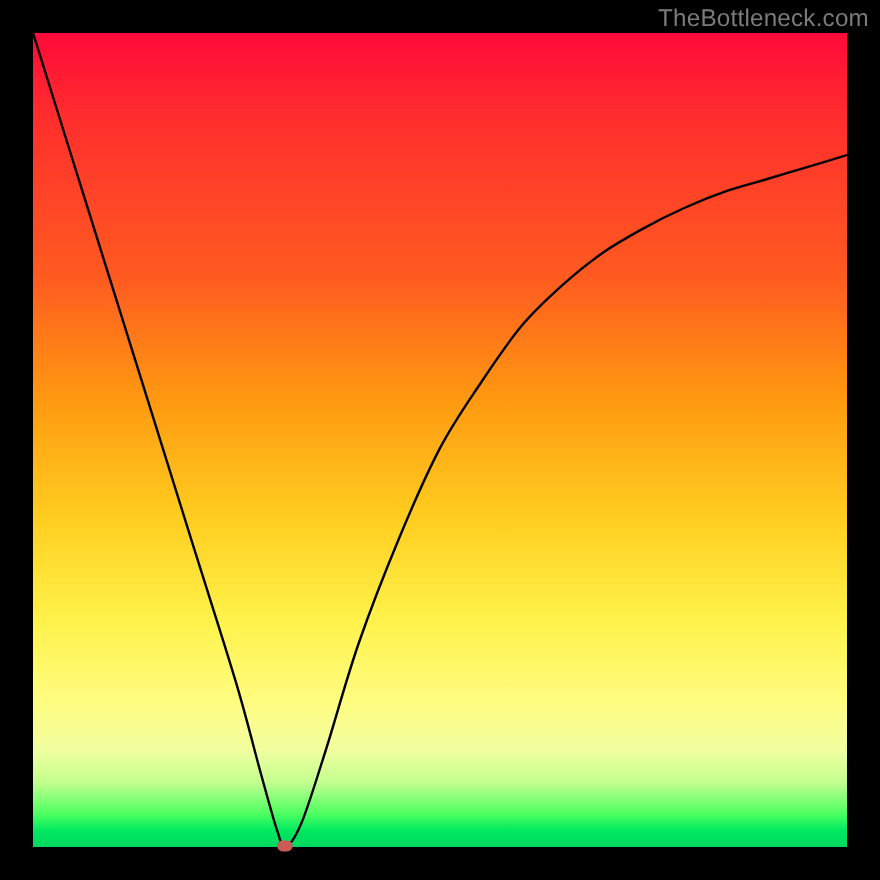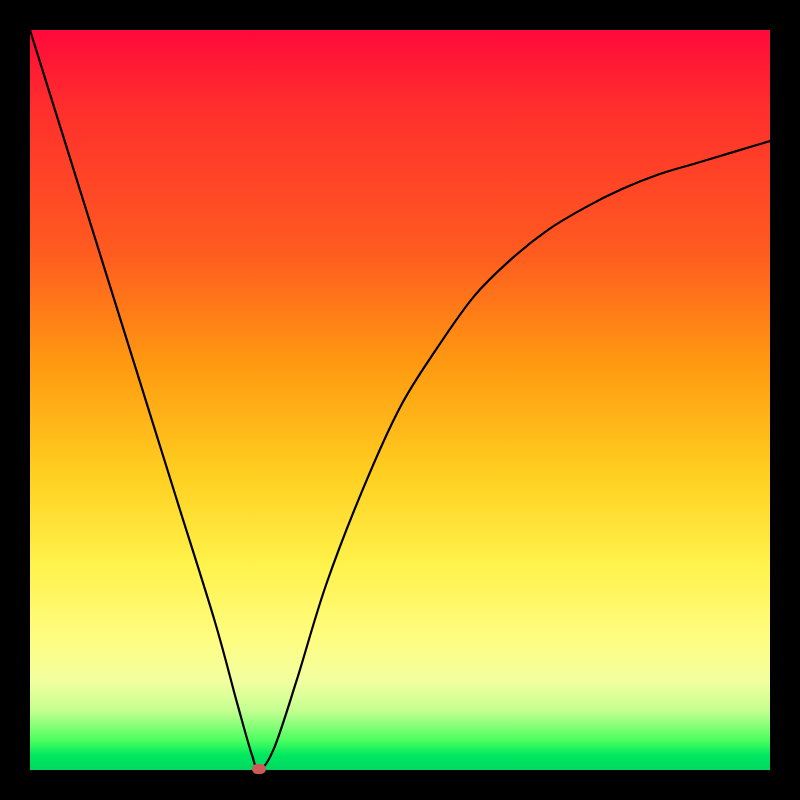--- a/index.html
+++ b/index.html
@@ -71,14 +71,15 @@
 
   <div class="plot-area">
 
     <svg class="curve" viewBox="0 0 740 740" preserveAspectRatio="none">
       <path id="curve-path" d="M 0,0 C 6.166666666666667,19.73333333333333 24.666666666666664,78.93333333333331 37,118.39999999999998 C 49.333333333333336,157.86666666666665 61.666666666666664,197.3333333333333 74,236.79999999999995 C 86.33333333333333,276.26666666666665 98.66666666666667,315.7333333333333 111,355.2 C 123.33333333333333,394.6666666666667 135.66666666666666,434.1333333333333 148,473.6 C 160.33333333333334,513.0666666666667 175.13333333333333,558.7 185,592 C 194.86666666666667,625.3 201.03333333333336,651.1999999999999 207.20000000000002,673.4 C 213.36666666666667,695.6 218.3,714.1 222,725.2 C 225.7,736.3000000000001 225.7,741.2333333333333 229.4,740 C 233.10000000000002,738.7666666666667 238.03333333333336,732.5999999999999 244.20000000000002,717.8 C 250.36666666666667,703 257.76666666666665,678.3333333333334 266.4,651.2 C 275.0333333333333,624.0666666666667 284.9,587.0666666666667 296,555 C 307.1,522.9333333333333 320.6666666666667,488.4 333,458.8 C 345.3333333333333,429.20000000000005 357.66666666666663,400.83333333333337 370,377.40000000000003 C 382.33333333333337,353.9666666666667 394.66666666666674,336.70000000000005 407.00000000000006,318.20000000000005 C 419.33333333333337,299.70000000000005 431.6666666666667,281.2 444,266.4 C 456.3333333333333,251.59999999999997 468.6666666666667,240.50000000000003 481,229.40000000000003 C 493.3333333333333,218.30000000000004 505.6666666666667,208.4333333333334 518,199.80000000000007 C 530.3333333333334,191.16666666666674 542.6666666666666,184.38333333333335 555,177.60000000000002 C 567.3333333333334,170.8166666666667 579.6666666666666,164.65000000000003 592,159.10000000000002 C 604.3333333333334,153.55 616.6666666666666,148.61666666666662 629,144.29999999999995 C 641.3333333333334,139.9833333333333 653.6666666666666,136.90000000000003 666,133.20000000000005 C 678.3333333333334,129.50000000000006 690.6666666666666,125.80000000000003 703,122.10000000000002 C 715.3333333333334,118.40000000000002 733.8333333333334,112.85000000000001 740,111" fill="none" stroke="#000" stroke-width="2.2" stroke-linecap="round" stroke-linejoin="round"></path>
     </svg>
 
     <div id="min-marker" class="marker" style="left: 222.4px; top: 734px; background: rgb(204, 90, 87);"></div>
   </div>
 
+  <div class="watermark">TheBottleneck.com</div>
 
 </div>
 
 </body></html>

